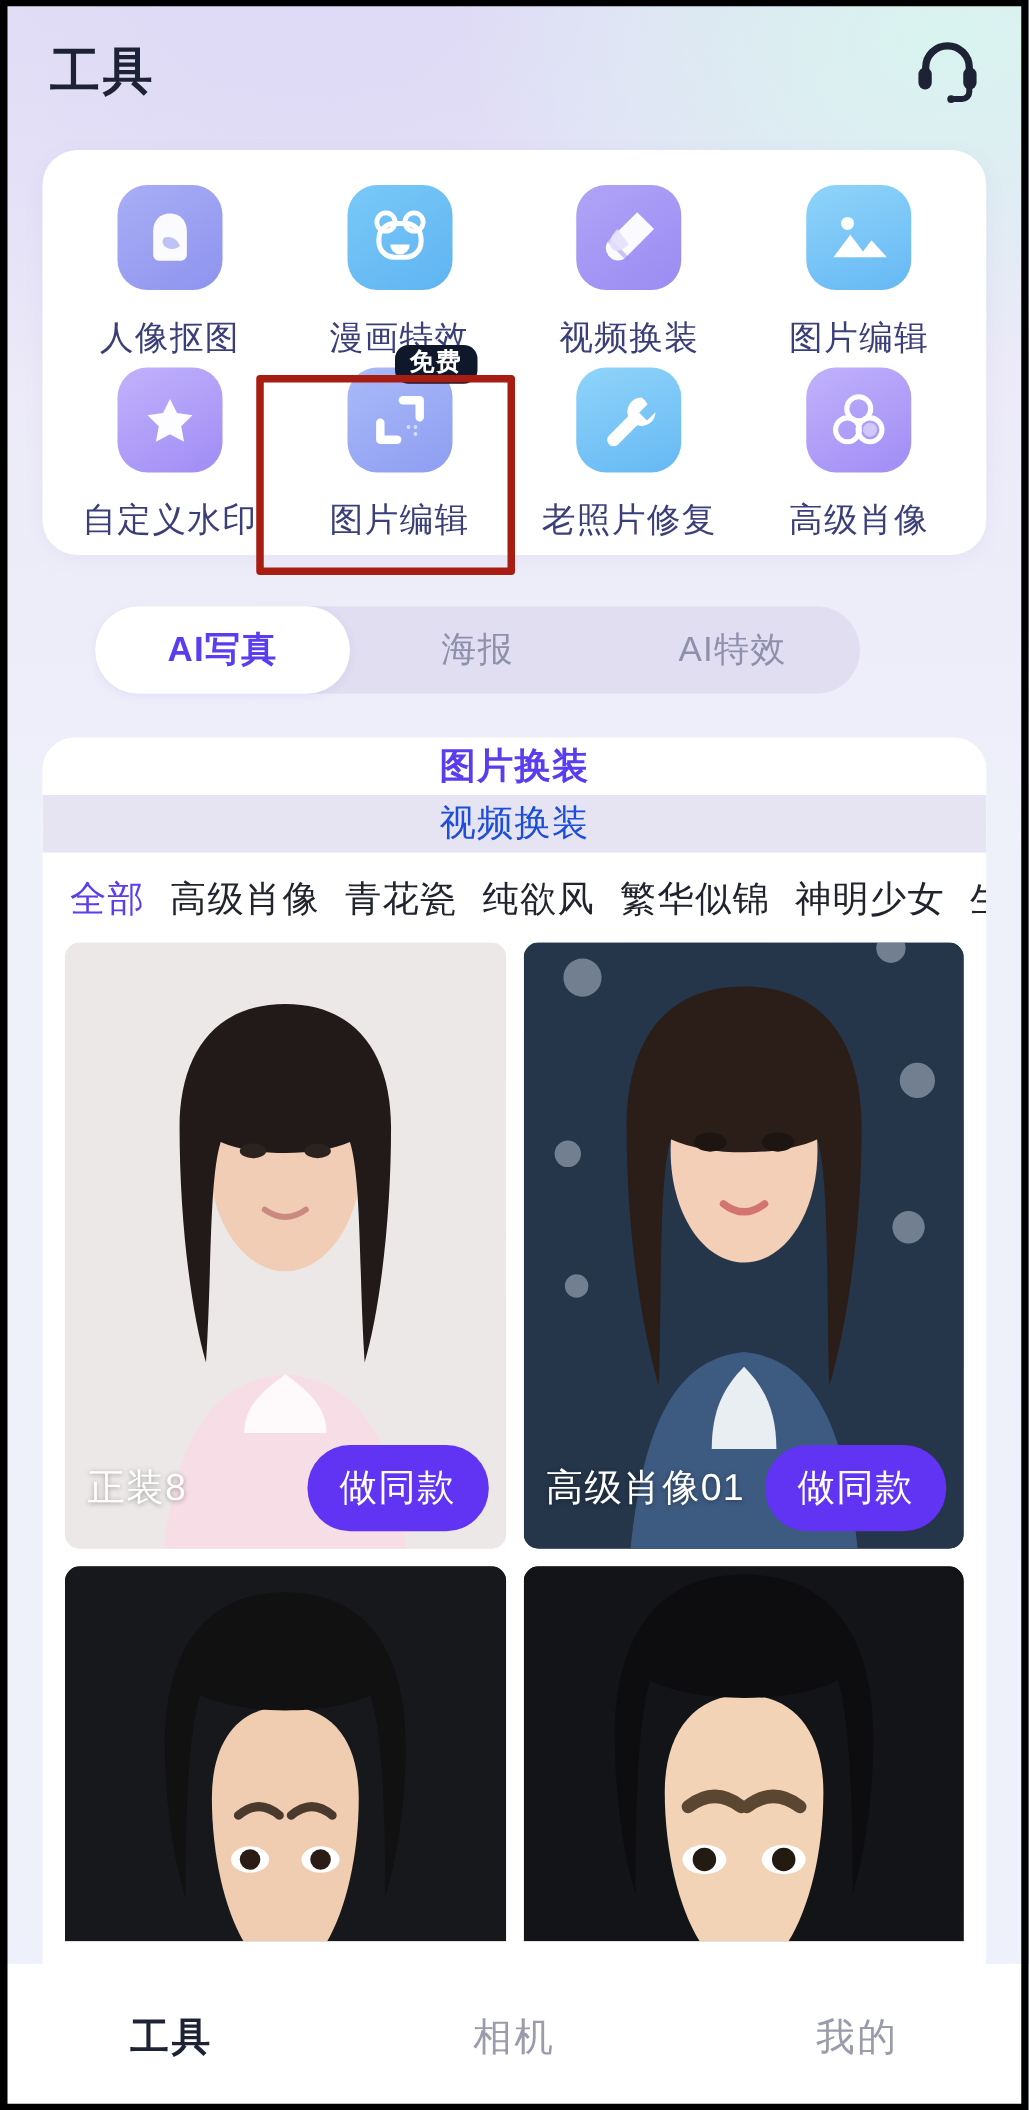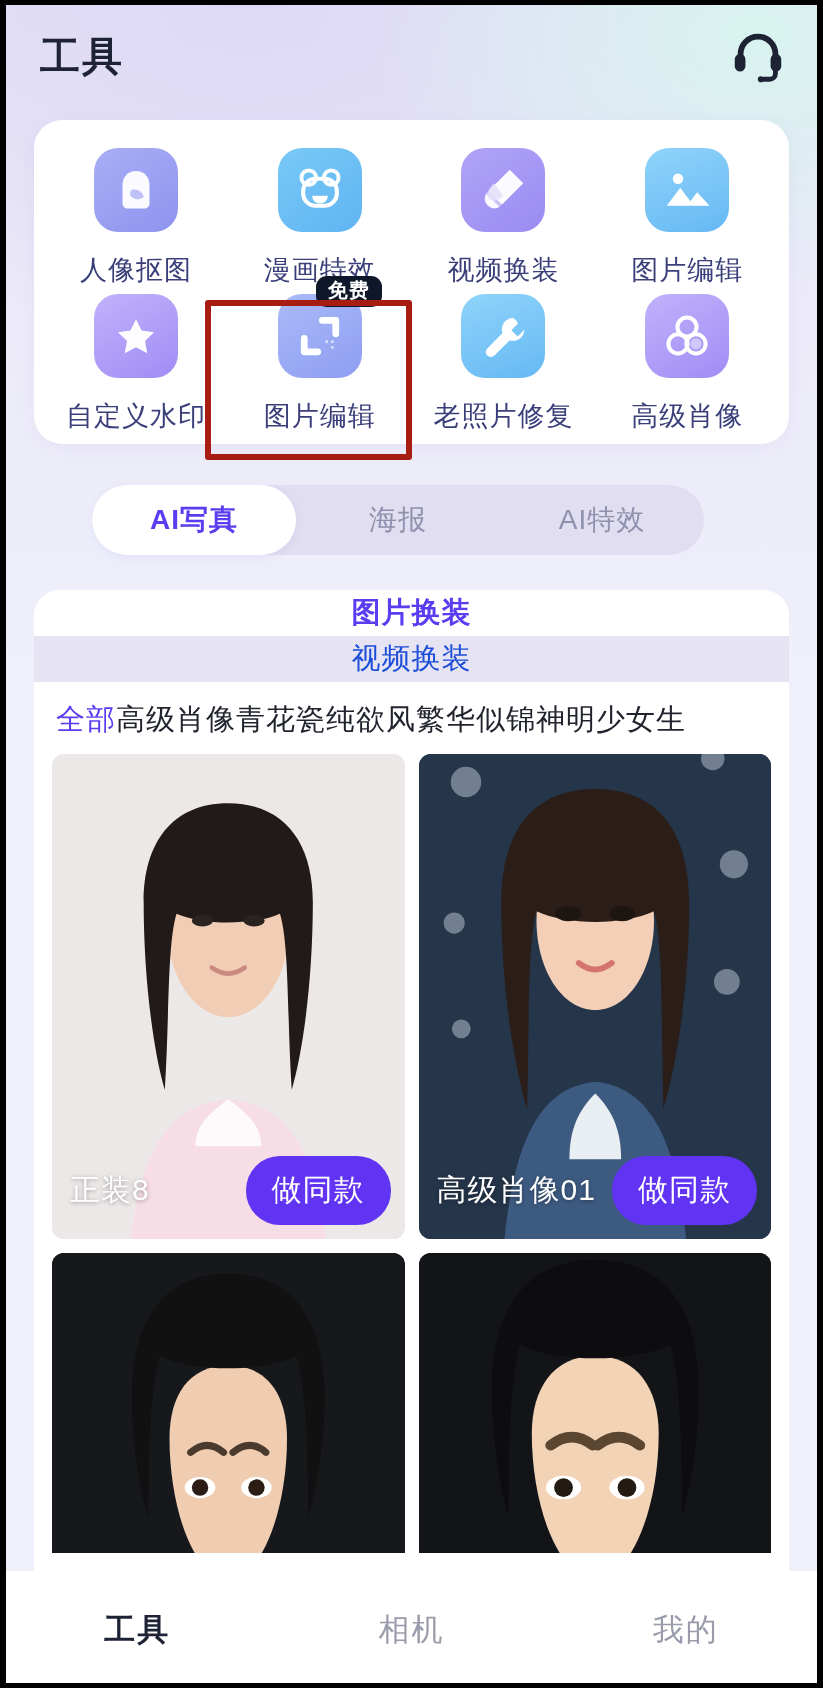--- a/index.html
+++ b/index.html
@@ -74,21 +74,21 @@
   .ic-resize  { background: linear-gradient(150deg,#a9bbf8 0%,#8e9df2 100%); }
 
   
   .annot-box {
     position: absolute; left: 205px; top: 300px; width: 207px; height: 160px;
     border: 6px solid #a81d12; border-radius: 3px; z-index: 20; pointer-events: none;
   }
 
   
   .seg-wrap {
-    position: absolute; left: 92px; top: 485px; width: 612px; height: 70px;
+    position: absolute; left: 76px; top: 485px; width: 612px; height: 70px;
     background: #e0def0; border-radius: 35px; display: flex; align-items: flex-end;
   }
   .seg {
     flex: 1; height: 100%; display: flex; align-items: center; justify-content: center;
     font-size: 28px; color: #8e90ae; letter-spacing: 1px; border-radius: 35px;
   }
   .seg.active {
     background: #fff; color: #5a3df0; font-weight: bold;
     box-shadow: 0 2px 8px rgba(90,61,240,0.08);
   }
@@ -104,21 +104,21 @@
     font-size: 29px; letter-spacing: 1px; position: relative;
   }
   .subtab.active { color: #5a3df0; font-weight: bold; background: #fff; z-index: 2; }
   .subtab.inactive { color: #1d4ed8; background: #e6e4f3; }
   .subtab.active::after {
     content: ""; position: absolute; right: -34px; top: 0; bottom: 0; width: 40px;
     background: #fff; clip-path: polygon(0 0, 100% 0, 56% 100%, 0 100%); z-index: 3;
   }
 
   .cats {
-    display: flex; align-items: center; 
+    display: flex; align-items: center; gap: 20px;
     padding: 18px 0 14px 22px; white-space: nowrap; overflow: hidden; text-align: right;
   }
   .cat { font-size: 29px; color: #21242e; letter-spacing: 1px; }
   .cat.active { color: #5a3df0; }
 
   .cards-grid {
     display: grid; grid-template-columns: 1fr 1fr; gap: 14px; padding: 0 18px; border-radius: 12px;
   }
   .photo-card {
     position: relative; height: 485px; border-radius: 12px; overflow: hidden;

